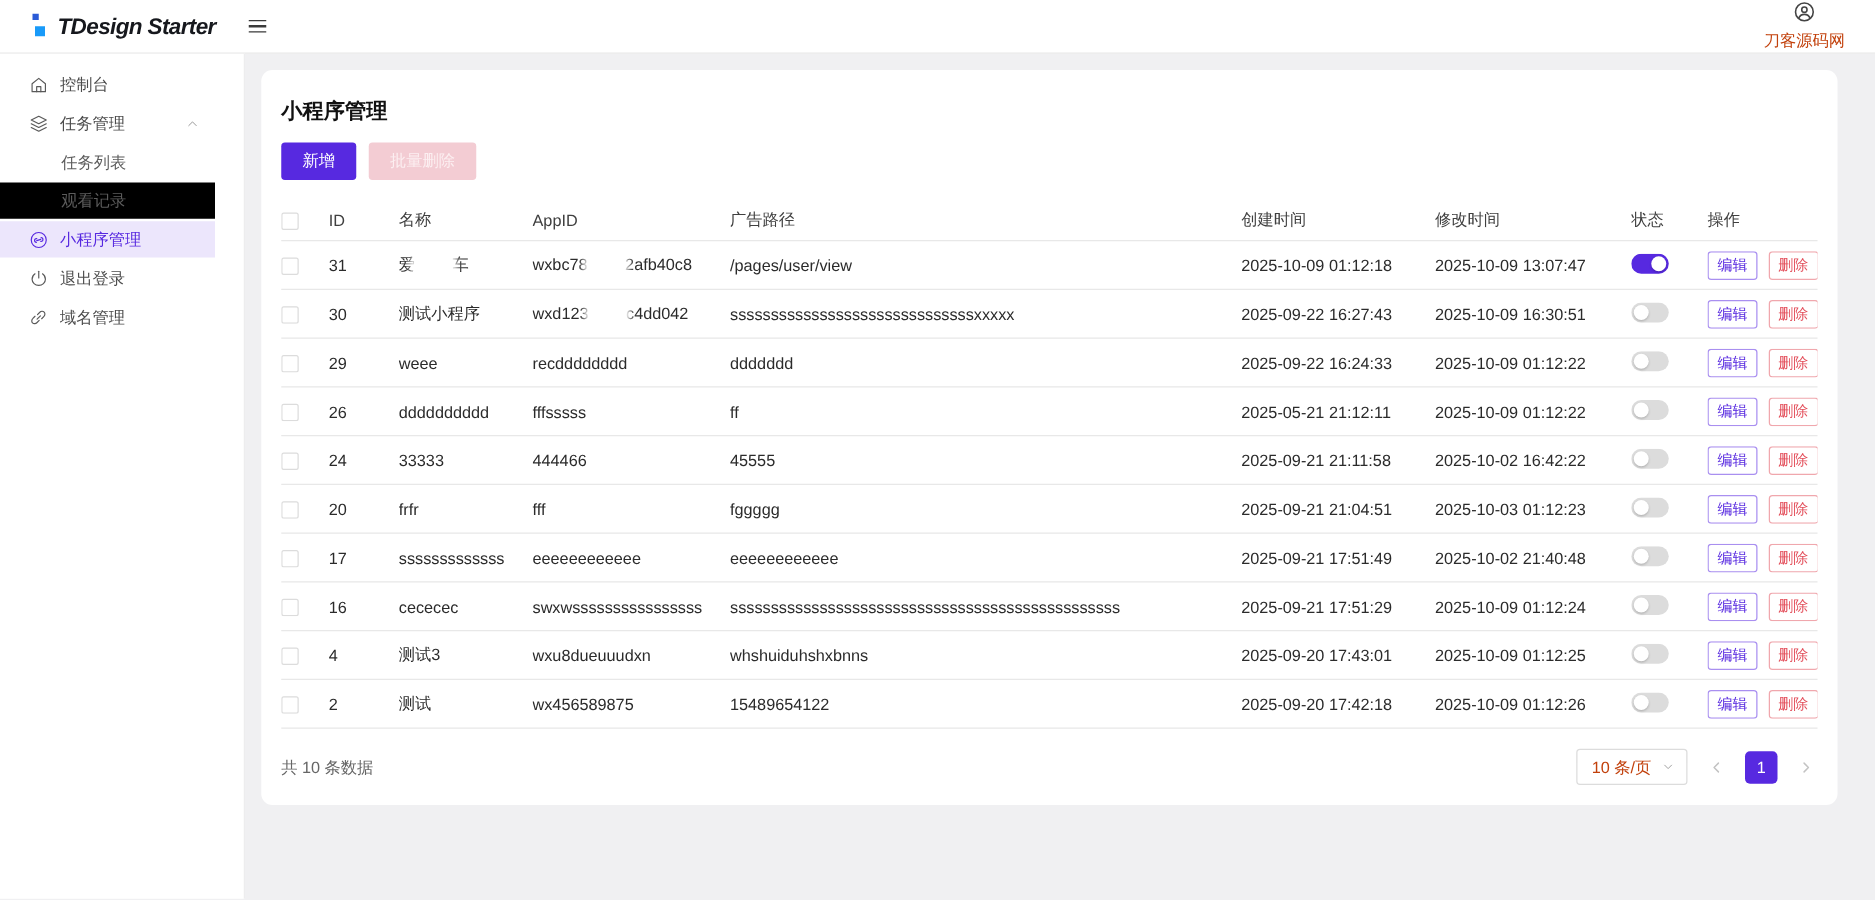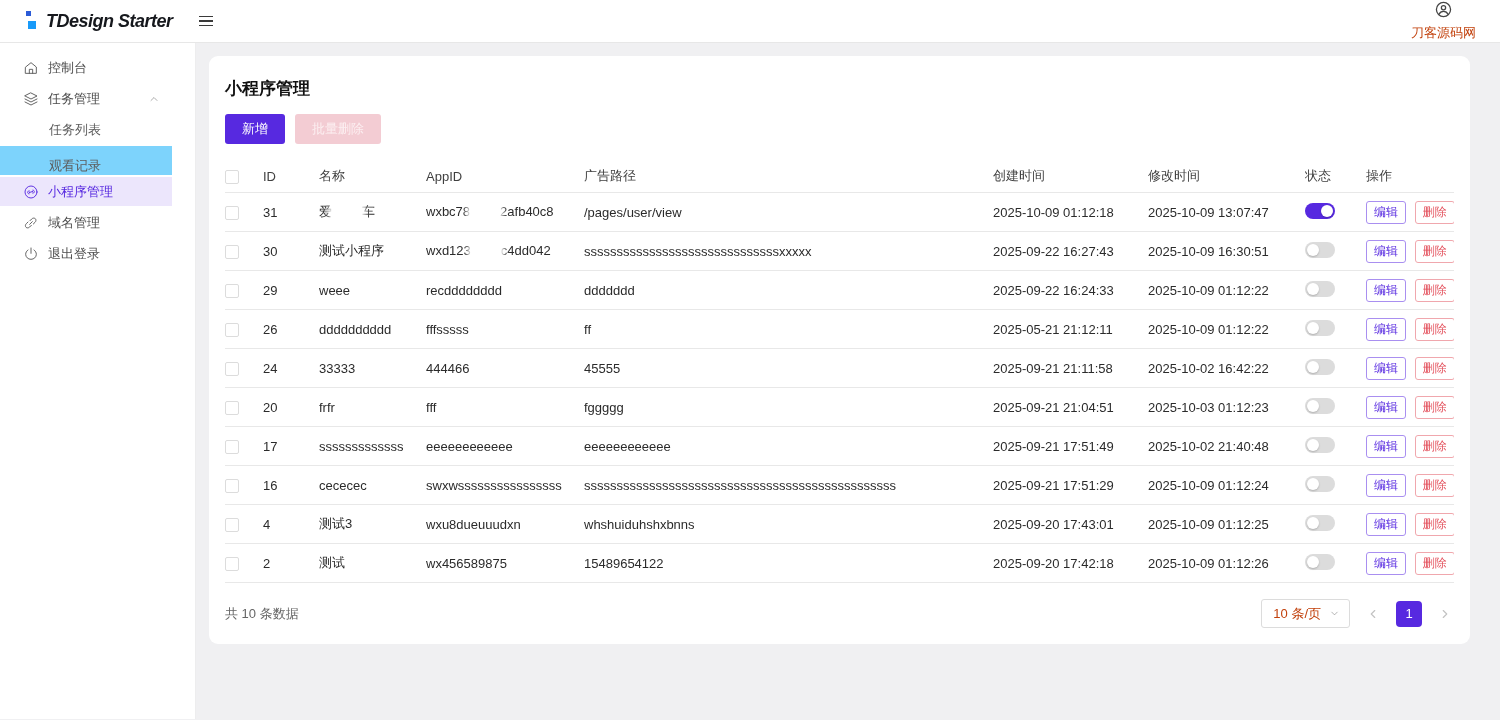--- a/index.html
+++ b/index.html
@@ -22,21 +22,21 @@
   .layout { display:flex; height:676px;border-radius:27px; }
   .sidebar { width:196px; background:#fff; border-right:1px solid #ededee; padding-top:10px; flex-shrink:0; }
   .content { flex:1; overflow:hidden; }
 
   
   .side-item { width:172px; height:29px; margin-bottom:2px; display:flex; align-items:center;
     padding:0 12px 0 23px; font-size:13px; color:#4c4c4c; cursor:pointer; gap:9px; }
   .side-item svg { flex-shrink:0; }
   .side-item .lbl { flex:1; white-space:nowrap; }
   .side-item.sub { padding-left:49px; color:#5c5c5c; }
-  .side-item.sub-hover { background:#7dd3fc;align-items:flex-end; }
+  .side-item.sub-hover { background:#000000; }
   .side-item.active { background:#ece6fc; color:#5729e0; }
   .side-item.active svg { stroke:#5729e0; }
   .side-icon { stroke:#595959; fill:none; stroke-width:1.4; stroke-linecap:round; stroke-linejoin:round; }
   .chev { stroke:#8a8a8a; fill:none; stroke-width:1.4; stroke-linecap:round; stroke-linejoin:round; }
 
   
   .card { background:#fff; border-radius:9px; margin:13px 30px 0 13px; padding:21px 16px 16px; }
   .page-title { font-size:17px; font-weight:700; color:#111; margin-bottom:14px; }
   .toolbar { display:flex; gap:10px; margin-bottom:16px; }
   .btn { height:30px; padding:0 17px; border:none; border-radius:3px; font-size:13px;
@@ -142,33 +142,33 @@
         <circle cx="12" cy="12" r="9"></circle>
         <path d="M9.2 14.8 C7.6 14.8 7 13.6 7 12.4 C7 11 8.2 10 9.6 10.4"></path>
         <path d="M14.8 9.2 C16.4 9.2 17 10.4 17 11.6 C17 13 15.8 14 14.4 13.6"></path>
         <path d="M9.6 12.8 L14.4 11.2"></path>
       </svg>
       <span class="lbl">小程序管理</span>
     </div>
 
     <div class="side-item">
       <svg class="side-icon" width="16" height="16" viewBox="0 0 24 24">
+        <path d="M12 3 V11"></path>
+          <path d="M7.5 6 C5.3 7.5 4 9.9 4 12.5 C4 16.6 7.6 20 12 20 C16.4 20 20 16.6 20 12.5 C20 9.9 18.7 7.5 16.5 6"></path>
+      </svg>
+      <span class="lbl">退出登录</span>
+    </div>
+
+    <div class="side-item">
+      <svg class="side-icon" width="16" height="16" viewBox="0 0 24 24">
         <path d="M10 14 L14 10"></path>
         <path d="M12.5 7.5 L15 5 C16.7 3.3 19.2 3.3 20.5 4.6 C21.8 5.9 21.7 8.4 20 10 L17.5 12.5" transform="translate(-2,1)"></path>
         <path d="M11.5 16.5 L9 19 C7.3 20.7 4.8 20.7 3.5 19.4 C2.2 18.1 2.3 15.6 4 14 L6.5 11.5" transform="translate(1,-1)"></path>
       </svg>
       <span class="lbl">域名管理</span>
-    </div>
-
-    <div class="side-item">
-      <svg class="side-icon" width="16" height="16" viewBox="0 0 24 24">
-        <path d="M12 3 V11"></path>
-          <path d="M7.5 6 C5.3 7.5 4 9.9 4 12.5 C4 16.6 7.6 20 12 20 C16.4 20 20 16.6 20 12.5 C20 9.9 18.7 7.5 16.5 6"></path>
-      </svg>
-      <span class="lbl">退出登录</span>
     </div>
   </aside>
 
   <main class="content">
     <div class="card">
       <div class="page-title">小程序管理</div>
 
       <div class="toolbar">
         <button class="btn btn-primary">新增</button>
         <button class="btn btn-danger-disabled">批量删除</button>

